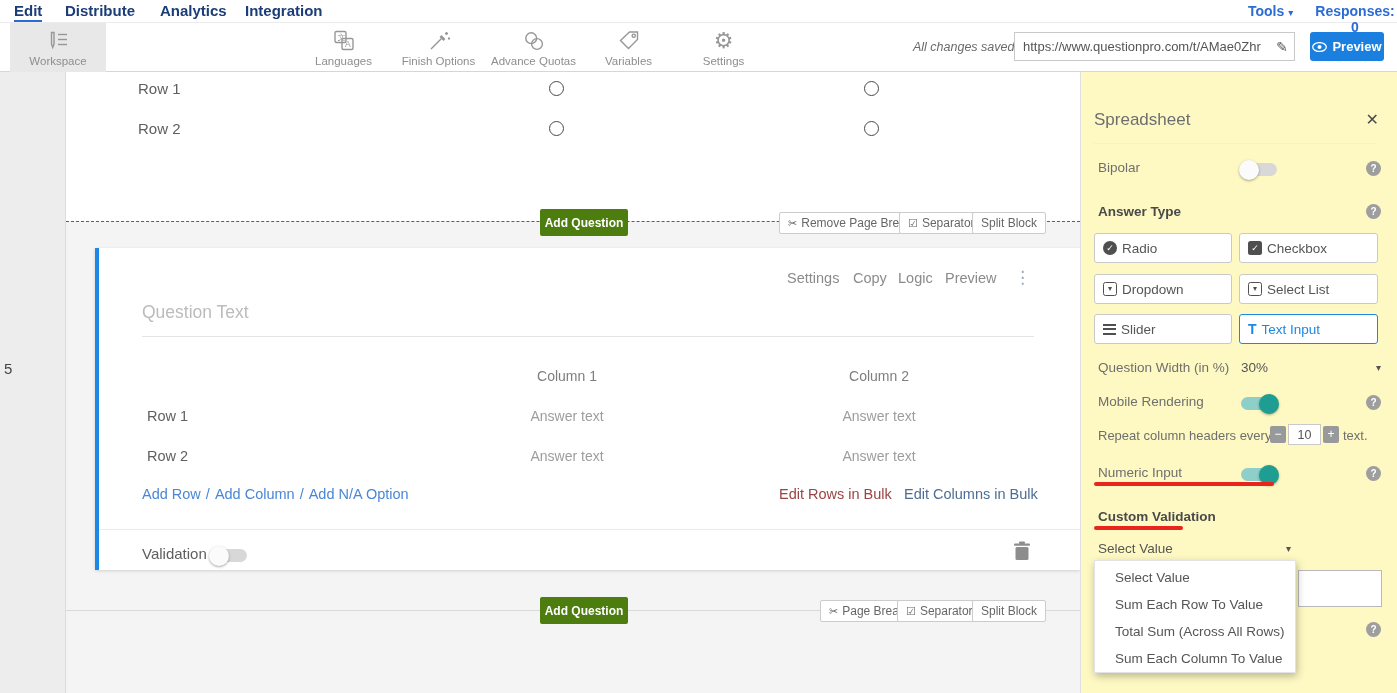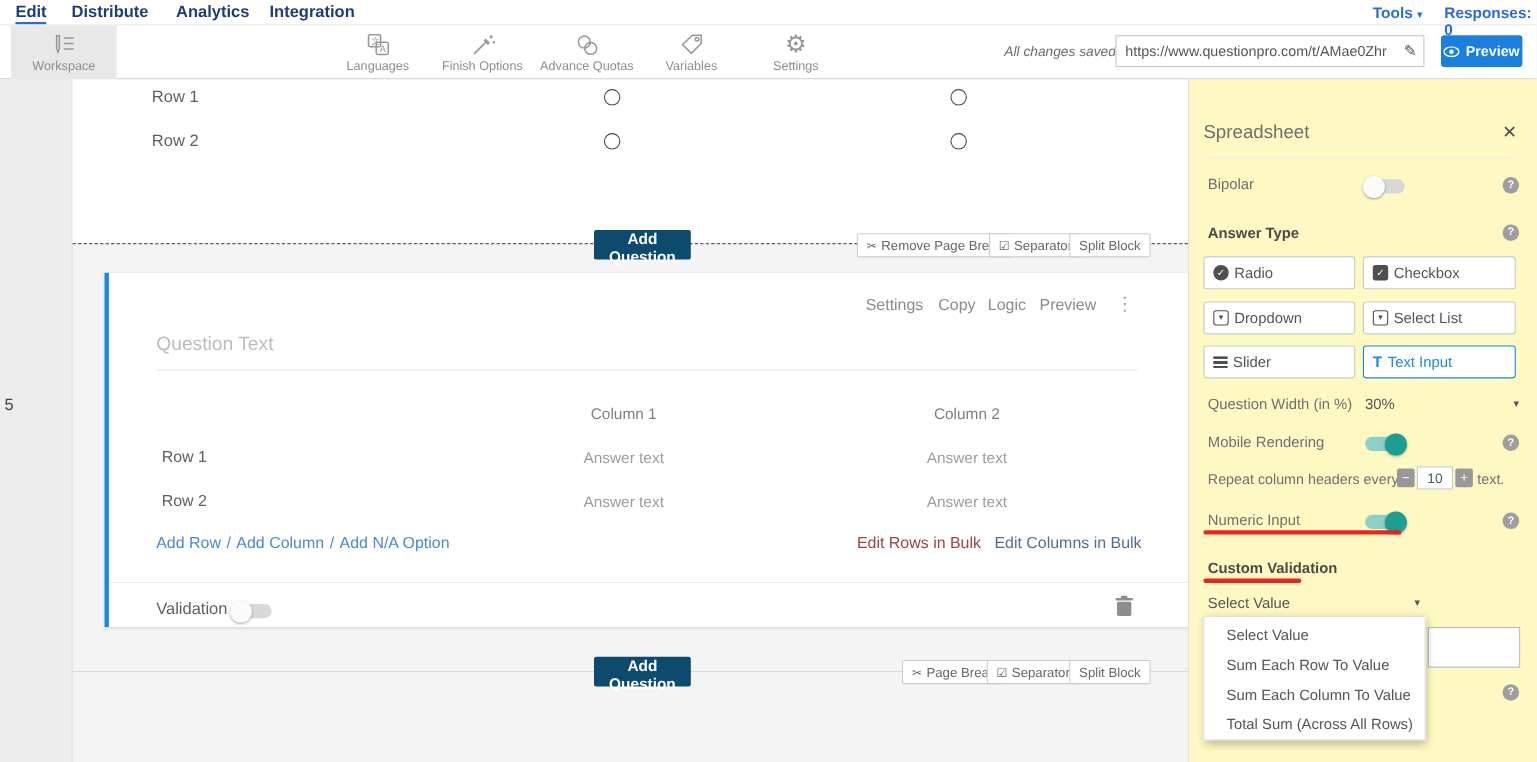--- a/index.html
+++ b/index.html
@@ -5,21 +5,21 @@
   * { margin:0; padding:0; box-sizing:border-box; }
   html,body { width:1397px; height:693px; }
   body { position:relative; overflow:hidden; background:#f4f4f4;
          font-family:"Liberation Sans","DejaVu Sans",sans-serif; color:#545454; }
 
   
   .topnav { position:absolute; top:0; left:0; width:1397px; height:23px; background:#fff;
             border-bottom:1px solid #ececec; z-index:30; }
   .navitem { position:absolute; top:2px; font-size:15px; font-weight:700; color:#1c3d78; cursor:pointer; }
   .navitem.active { border-bottom:2px solid #2b6cd4; padding-bottom:1px; }
-  .nav-right { position:absolute; top:3px; font-size:14px; font-weight:700; color:#2b6cd4; cursor:pointer; }
+  .nav-right { position:absolute; top:3px; font-size:14px; font-weight:700; color:#2b6cd4; cursor:pointer;text-align:center; }
 
   
   .toolbar { position:absolute; top:23px; left:0; width:1397px; height:49px; background:#fff;
              border-bottom:1px solid #d6d6d6; z-index:29; }
   .wstab { position:absolute; left:10px; top:0; width:96px; height:49px; background:#e8e8e8;
            display:flex; flex-direction:column; align-items:center; justify-content:center; cursor:pointer; }
   .tbitem { position:absolute; top:0; width:95px; height:49px; display:flex; flex-direction:column;
             align-items:center; justify-content:center; cursor:pointer; }
   .tblabel { font-size:11.5px; color:#8e8e8e; margin-top:2px; white-space:nowrap; }
   .tbicon { height:24px; display:flex; align-items:center; justify-content:center; color:#979797; }
@@ -44,22 +44,22 @@
 
   
   .block1 { position:absolute; left:66px; top:72px; width:1014px; height:149px; background:#fff; }
   .rowlabel1 { position:absolute; font-size:15px; color:#5e5e5e; }
   .radio { position:absolute; width:15px; height:15px; border:1.6px solid #4a4a4a; border-radius:50%;
            background:#fff; cursor:pointer; }
 
   .dashline { position:absolute; left:66px; width:1014px; border-top:1.6px dashed #5f5f5f; z-index:1; }
   .solidline { position:absolute; left:66px; width:1014px; border-top:1px solid #d9d9d9; z-index:1; }
 
-  .addq { position:absolute; width:88px; height:27px; background:#0c4a6e; color:#fff; border:none;
-          border-radius:2px; font-size:14px; font-weight:700; cursor:pointer; z-index:3;
+  .addq { position:absolute; width:88px; height:27px; background:#4d7c0f; color:#fff; border:none;
+          border-radius:2px; font-size:12px; font-weight:700; cursor:pointer; z-index:3;
           font-family:"Liberation Sans","DejaVu Sans",sans-serif; }
   .chipbtn { position:absolute; height:22px; background:#fff; border:1px solid #ccc; border-radius:2px;
              font-size:12px; color:#666; display:flex; align-items:center; gap:4px; padding:0 8px;
              cursor:pointer; z-index:3; white-space:nowrap; }
   .chipicon { font-family:"DejaVu Sans",sans-serif; font-size:11px; color:#666; }
 
   .qblock { position:absolute; left:95px; top:248px; width:985px; height:322px; background:#fff;
             border-left:4px solid #1b87e6; box-shadow:0 1px 3px rgba(0,0,0,.15); z-index:2; }
   .qaction { position:absolute; top:22px; font-size:14.5px; color:#8b8b8b; cursor:pointer; }
   .kebab { position:absolute; top:19px; left:915px; font-size:17px; color:#9aa5b5; cursor:pointer;
@@ -375,16 +375,16 @@
 
   <div class="valuebox"></div>
   <span class="help" style="top:550px">?</span>
 
   <span class="plabel bold" style="top:582px; z-index:1">Default</span>
   <span class="caret" style="position:absolute; left:205px; top:584px; z-index:1">▾</span>
 
   <div class="menu">
     <div class="menuitem">Select Value</div>
     <div class="menuitem">Sum Each Row To Value</div>
+    <div class="menuitem">Total Sum (Across All Rows)</div>
     <div class="menuitem">Sum Each Column To Value</div>
-    <div class="menuitem">Total Sum (Across All Rows)</div>
   </div>
 </div>
 
 </body></html>

